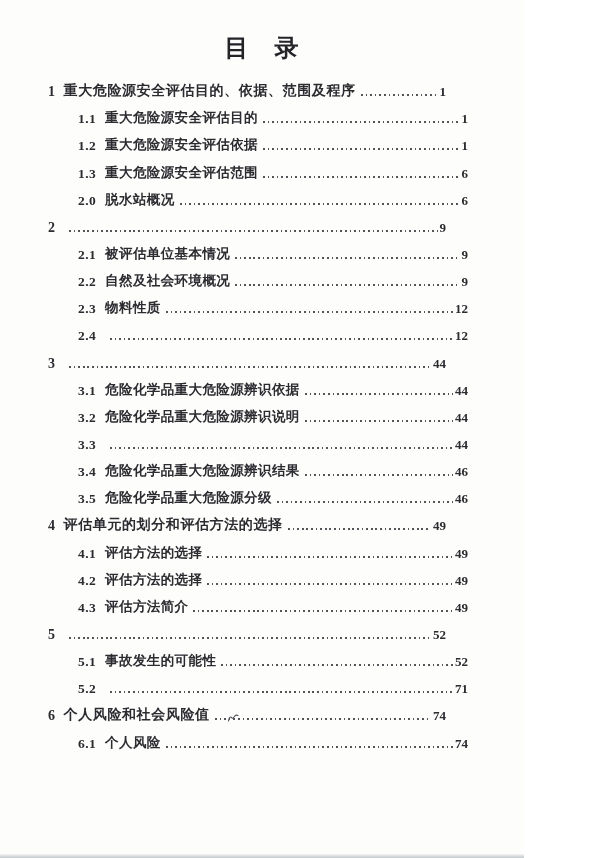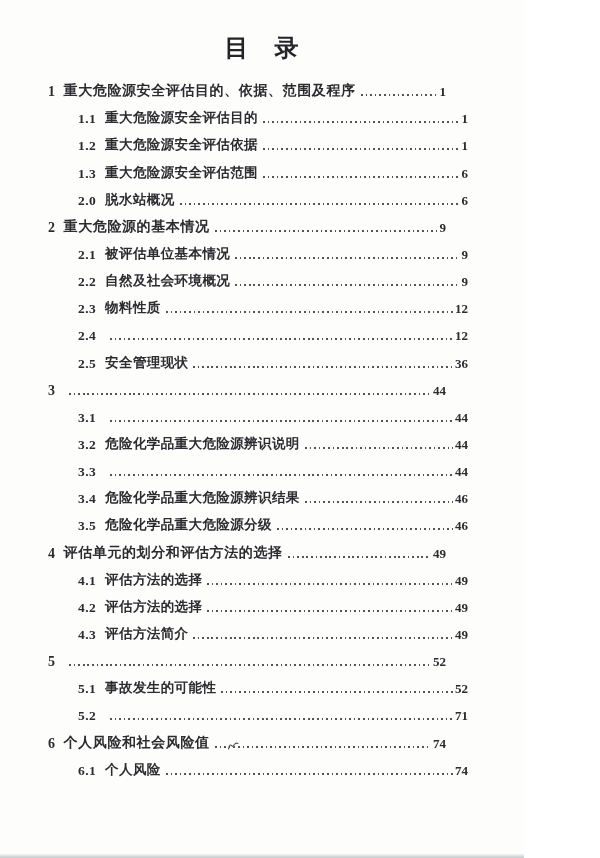--- a/index.html
+++ b/index.html
@@ -107,21 +107,20 @@
     <span class="pg">6</span>
   </div>
       <div class="row lvl2">
     <span class="num">2.0</span>
     <span class="label">脱水站概况</span>
     <span class="dots"></span>
     <span class="pg">6</span>
   </div>
       <div class="row lvl1">
     <span class="num">2</span>
-    <span class="label">重大危险源的基本情况</span>
     <span class="dots"></span>
     <span class="pg">9</span>
   </div>
       <div class="row lvl2">
     <span class="num">2.1</span>
     <span class="label">被评估单位基本情况</span>
     <span class="dots"></span>
     <span class="pg">9</span>
   </div>
       <div class="row lvl2">
@@ -134,33 +133,28 @@
     <span class="num">2.3</span>
     <span class="label">物料性质</span>
     <span class="dots"></span>
     <span class="pg">12</span>
   </div>
       <div class="row lvl2">
     <span class="num">2.4</span>
     <span class="dots"></span>
     <span class="pg">12</span>
   </div>
-      <div class="row lvl2">
-    <span class="num">2.5</span>
-    <span class="label">安全管理现状</span>
-    <span class="dots"></span>
-    <span class="pg">36</span>
-  </div>
       <div class="row lvl1">
     <span class="num">3</span>
     <span class="dots"></span>
     <span class="pg">44</span>
   </div>
       <div class="row lvl2">
     <span class="num">3.1</span>
+    <span class="label">危险化学品重大危险源辨识依据</span>
     <span class="dots"></span>
     <span class="pg">44</span>
   </div>
       <div class="row lvl2">
     <span class="num">3.2</span>
     <span class="label">危险化学品重大危险源辨识说明</span>
     <span class="dots"></span>
     <span class="pg">44</span>
   </div>
       <div class="row lvl2">

